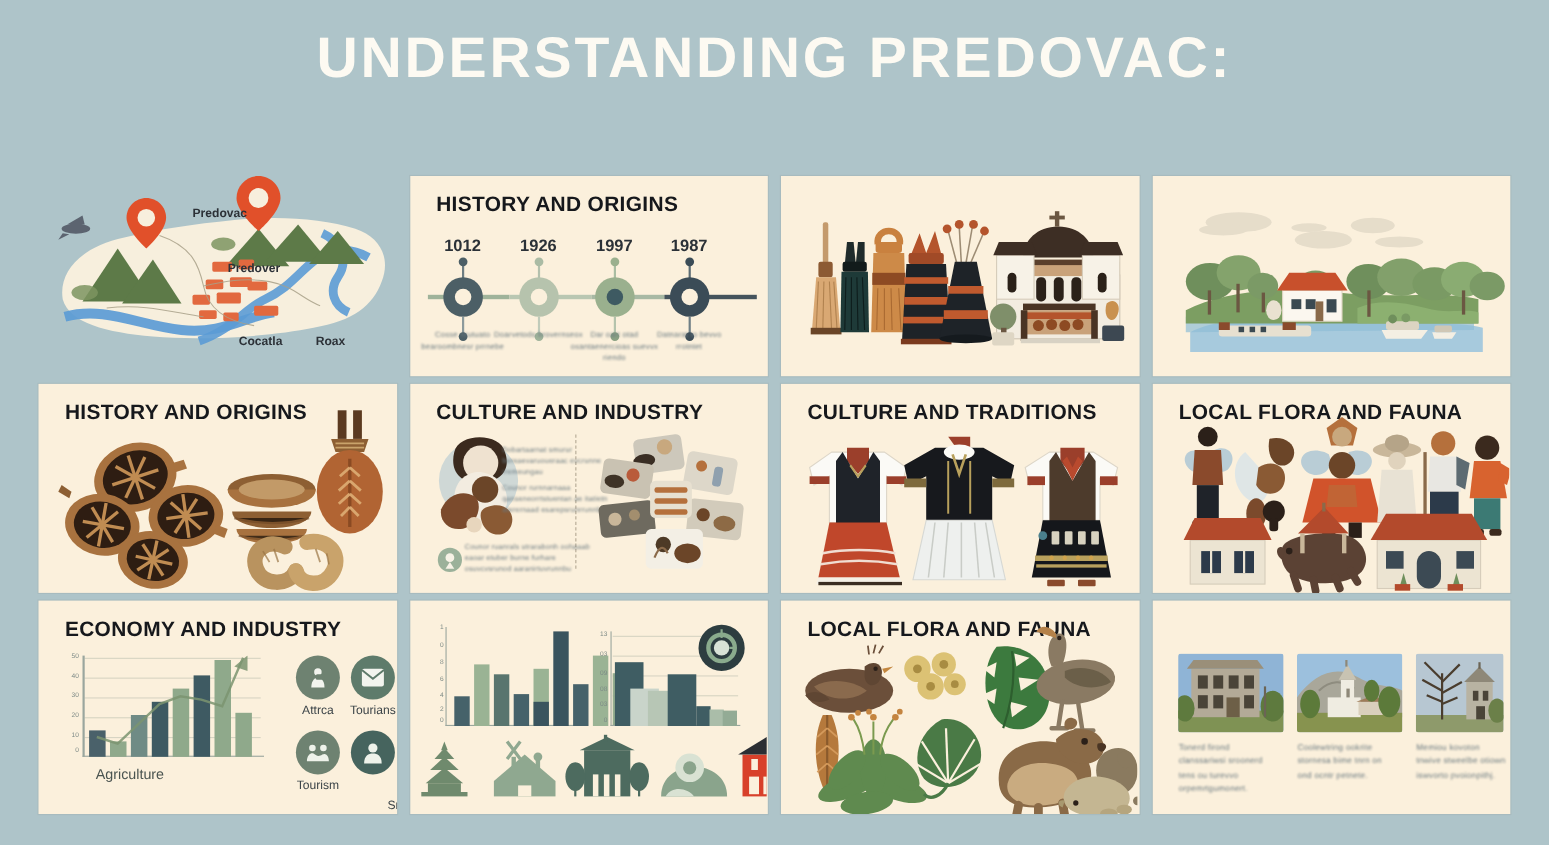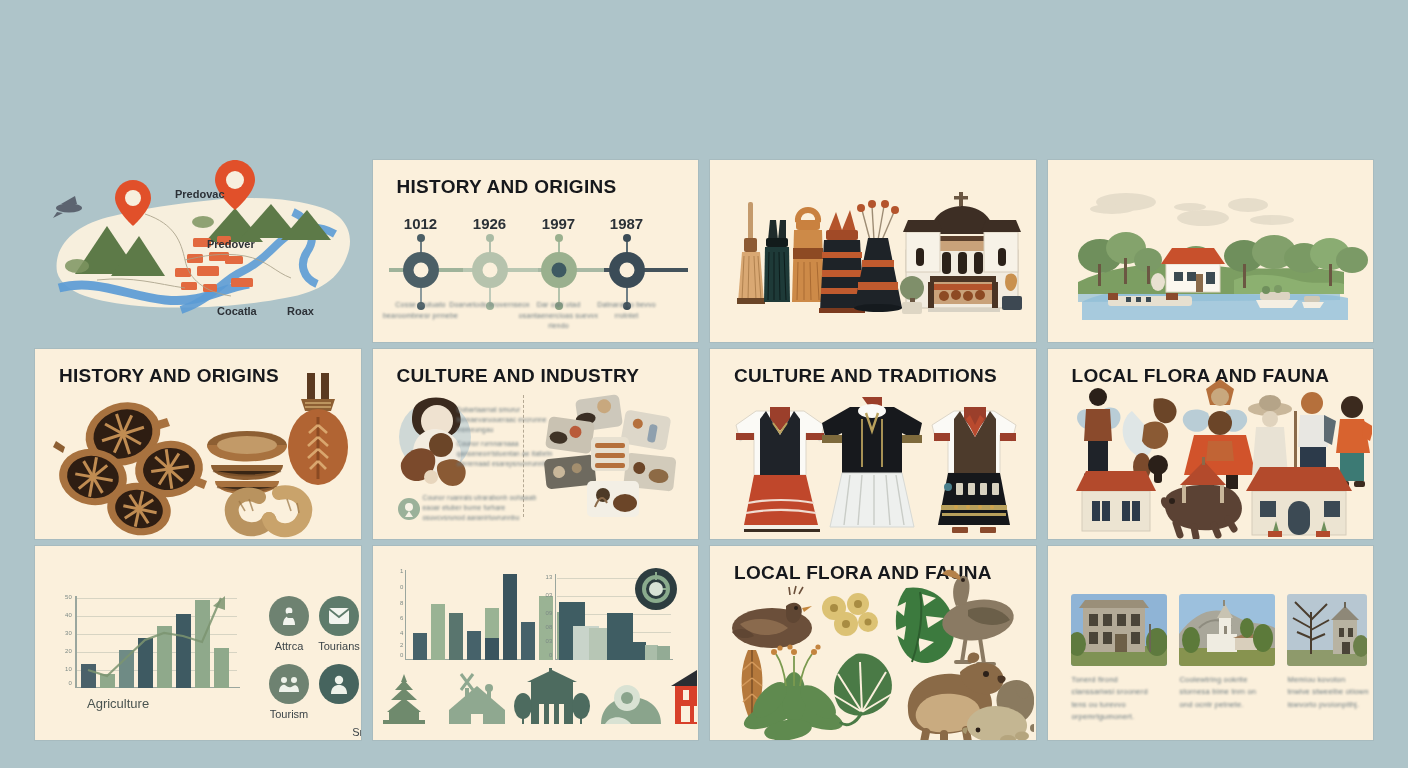--- a/index.html
+++ b/index.html
@@ -84,20 +84,21 @@
   .ci-para { position: absolute; font-size: 6.5px; line-height: 1.55; width: 96px; }
 
   svg { display: block; }
 </style>
 </head>
 <body>
 
 <div id="root">
 
   <div class="header">
+    <div class="title-main">UNDERSTANDING PREDOVAC:</div>
   </div>
 
   <div class="grid">
 
     <div class="card transparent">
       <div class="mapwrap">
         <svg width="330" height="182" viewBox="0 0 330 182">
           <path d="M22,112 C18,86 40,64 78,56 C110,48 140,44 178,40 C215,36 258,38 288,48 C312,56 320,76 312,96 C304,118 286,132 250,138 C210,146 150,150 104,146 C62,142 28,134 22,112 Z" fill="#f7efdd"></path>
           <path d="M24,128 C60,118 92,136 130,140 C168,144 186,128 214,124" stroke="#5b9bd5" stroke-width="9" fill="none" opacity=".92"></path>
           <path d="M146,150 C176,140 188,120 206,112 C228,102 238,86 252,76 C268,64 286,66 300,74" stroke="#5b9bd5" stroke-width="8" fill="none" opacity=".9"></path>
@@ -699,20 +700,21 @@
           </g>
           <g fill="#b34a2c">
               <rect x="220" y="182" width="14" height="6"></rect>
               <rect x="268" y="182" width="14" height="6"></rect>
             </g>
         </g>
       </svg>
     </div>
 
     <div class="card">
+      <div class="card-title">ECONOMY AND INDUSTRY</div>
 
       <div class="chart" style="left:40px;top:50px;width:165px;height:92px;">
         <div class="axis-y" style="left:0;top:0;width:1.5px;height:92px;"></div>
         <div class="axis-x" style="left:0;bottom:0;width:165px;height:1.5px;"></div>
         <div class="gridline" style="left:2px;top:2px;width:160px;"></div>
         <div class="gridline" style="left:2px;top:20px;width:160px;"></div>
         <div class="gridline" style="left:2px;top:38px;width:160px;"></div>
         <div class="gridline" style="left:2px;top:56px;width:160px;"></div>
         <div class="gridline" style="left:2px;top:74px;width:160px;"></div>
         <div class="ytick blurtext" style="left:-17px;top:-2px;">50</div>

